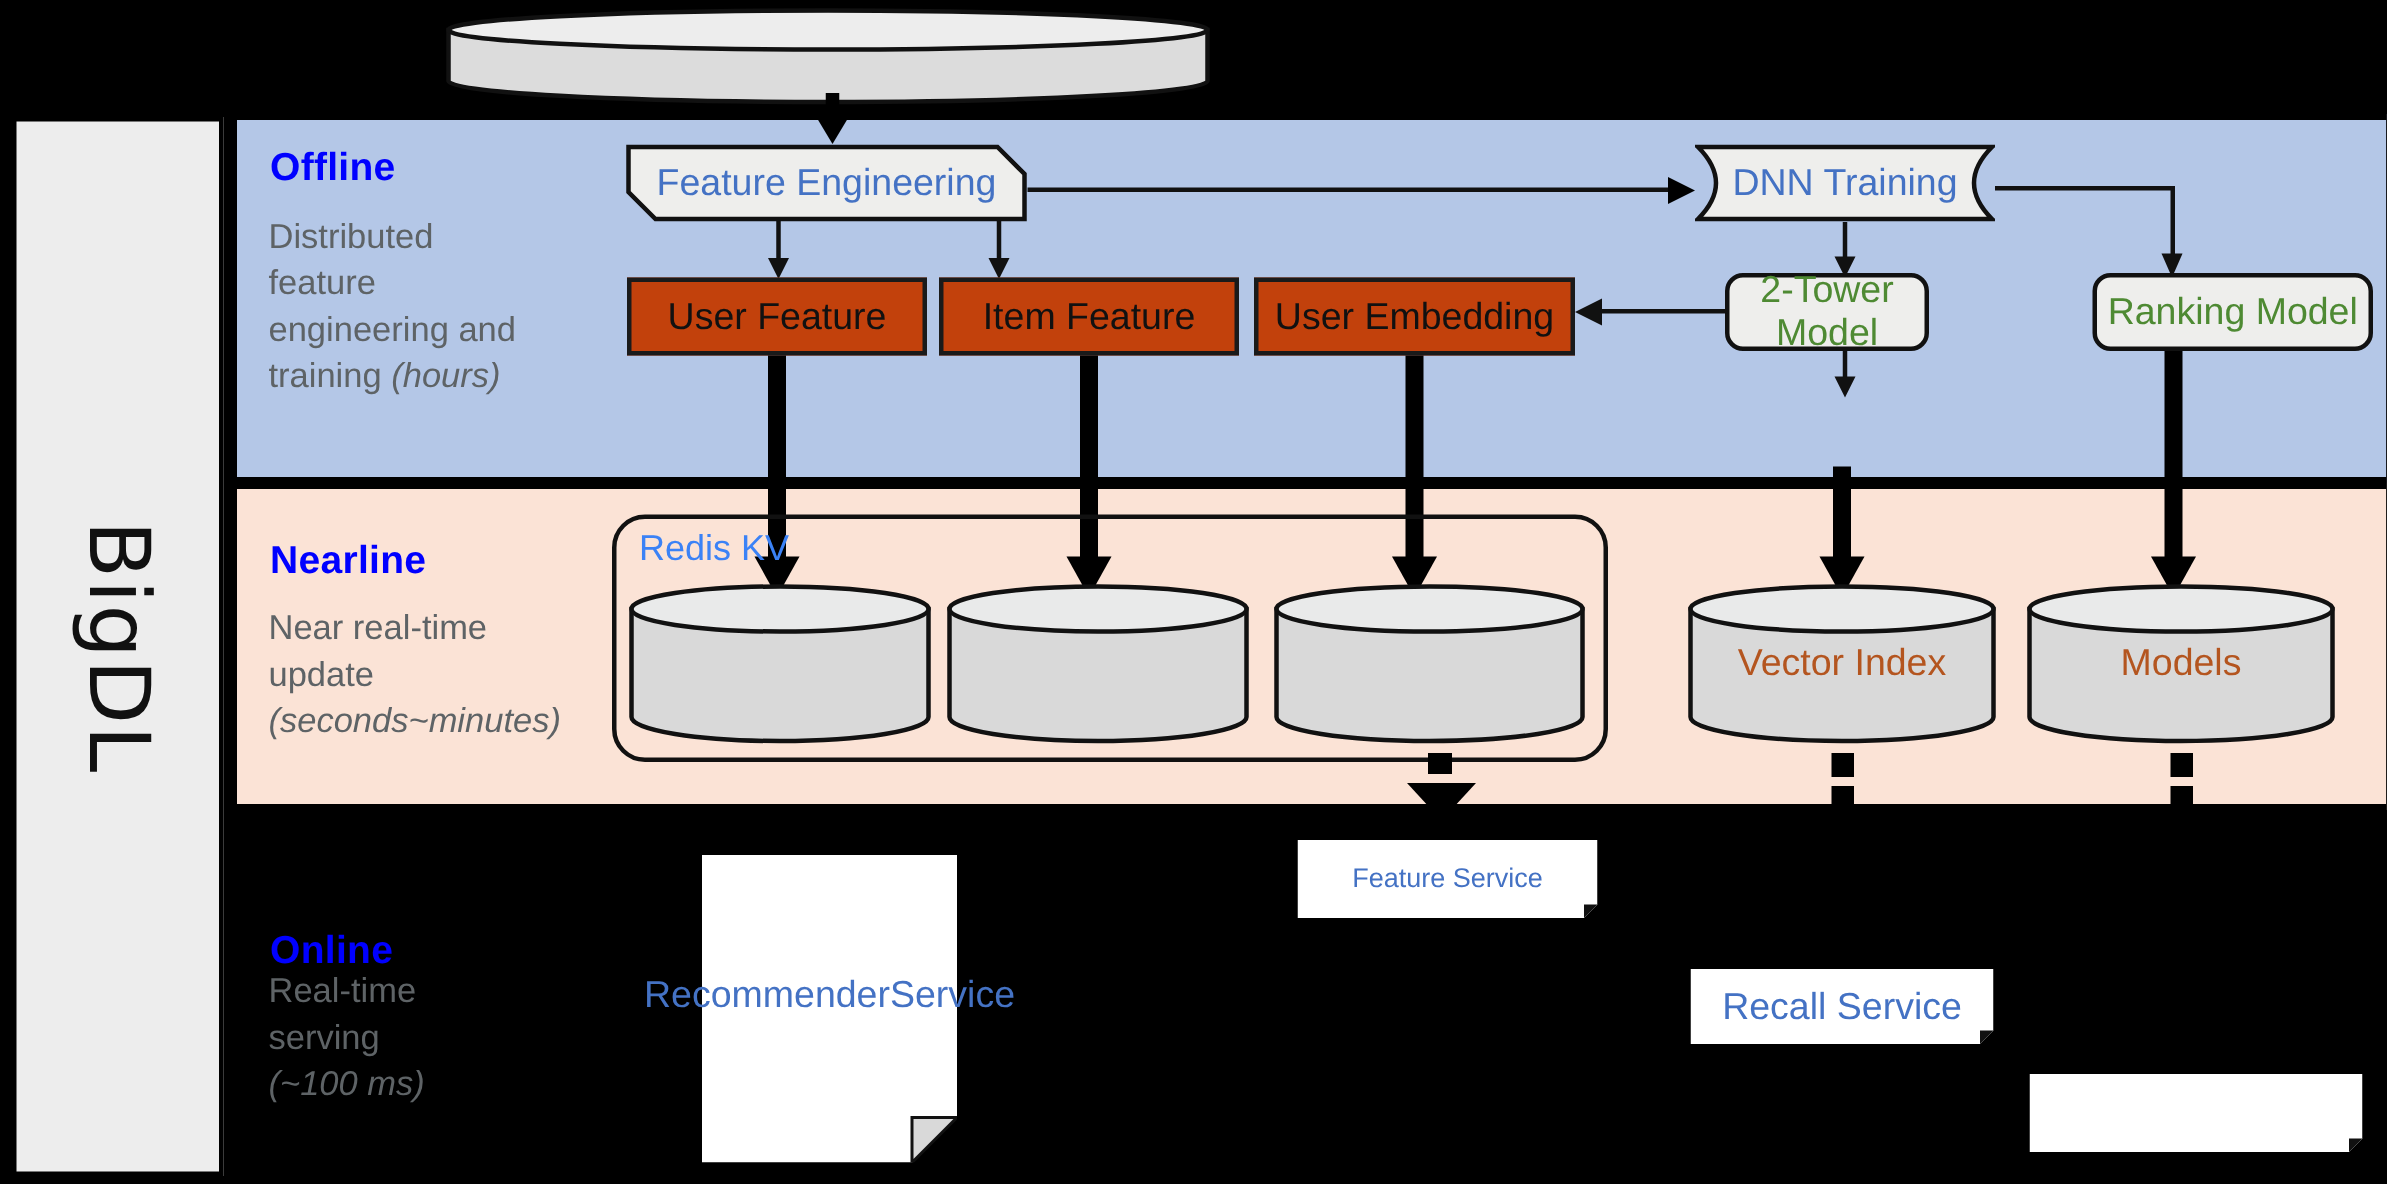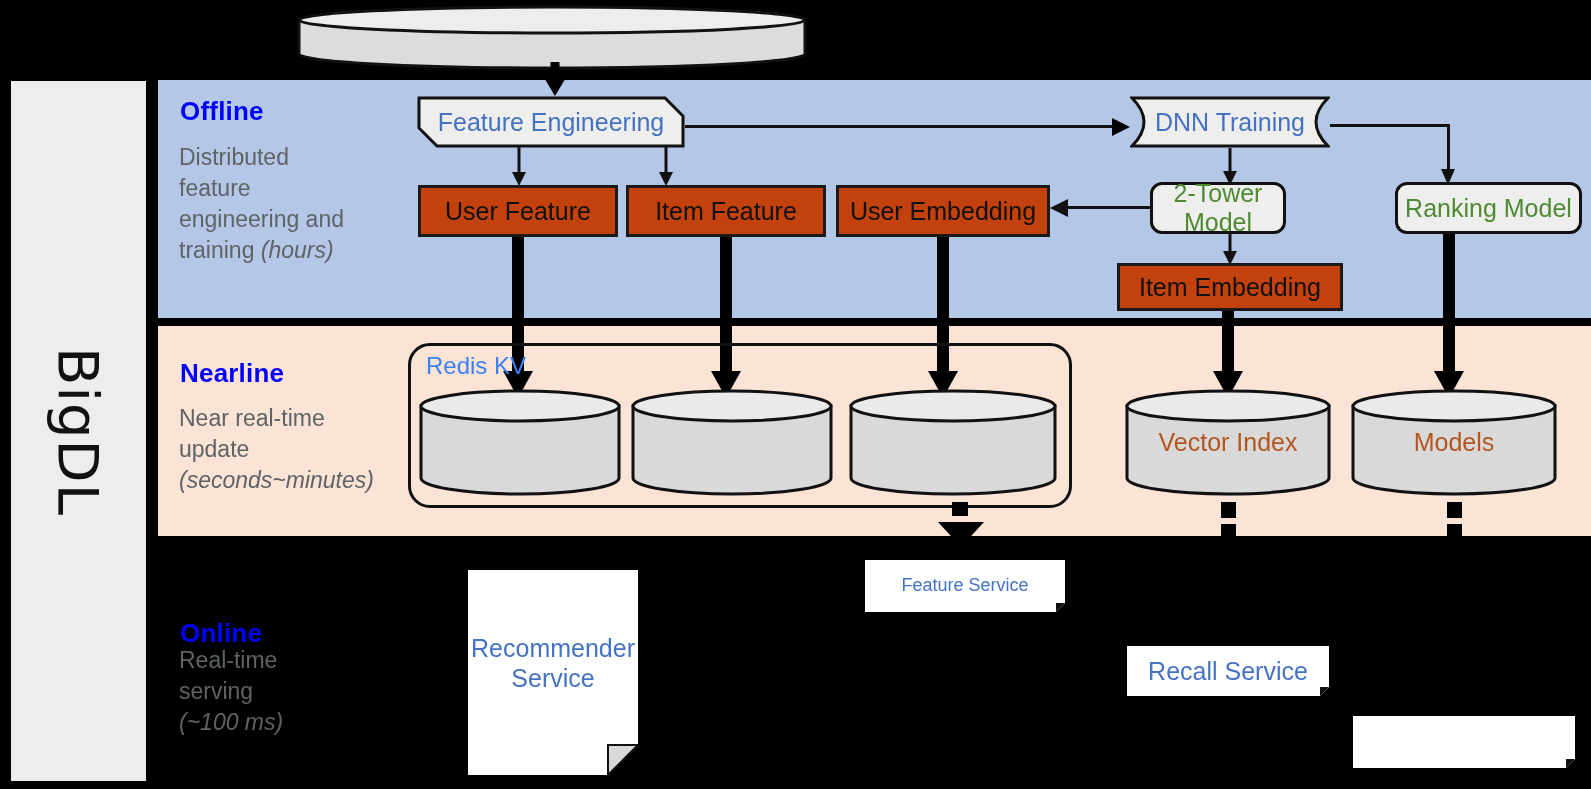--- a/index.html
+++ b/index.html
@@ -170,23 +170,20 @@
       </svg>
   </div>
 
   <div class="svgwrap" style="left:1219px;top:234px;">
     <svg width="22" height="32" viewBox="0 0 22 32">
       <path d="M11,0 L11,20" stroke="#111" stroke-width="3" fill="none"></path>
       <path d="M11,31 L4,17 L18,17 Z" fill="#111"></path>
     </svg>
   </div>
 
-  <div class="node gray-box" style="left:1117px;top:263px;width:226px;height:48px;">
-    <span>Item Embedding</span>
-  </div>
 
   <div class="thick" style="position:absolute;left:512px;top:237px;width:12px;height:148px;"></div>
   <div class="svgwrap" style="left:500px;top:365px;">
     <svg width="36" height="34" viewBox="0 0 36 34">
         <path d="M18,33 L3,6 L33,6 Z" fill="#000"></path>
       </svg>
   </div>
 
   <div class="thick" style="position:absolute;left:720px;top:237px;width:12px;height:148px;"></div>
   <div class="svgwrap" style="left:708px;top:365px;">
@@ -266,21 +263,21 @@
 
   <div class="thick" style="position:absolute;left:1447px;top:502px;width:15px;height:16px;"></div>
   <div class="thick" style="position:absolute;left:1447px;top:524px;width:15px;height:16px;"></div>
 
   <div class="svgwrap" style="left:468px;top:570px;">
     <svg width="170" height="205" viewBox="0 0 170 205">
       <path d="M0,0 L170,0 L170,175 L140,205 L0,205 Z" fill="#FFFFFF"></path>
       <path d="M170,175 L140,205 L140,175 Z" fill="#D9D9D9" stroke="#111" stroke-width="2"></path>
     </svg>
   </div>
-  <div class="svglabel" style="left:468px;top:628px;width:170px;height:70px;font-size:25px;color:#4472C4;flex-direction:column;">
+  <div class="svglabel" style="left:468px;top:628px;width:170px;height:70px;font-size:25px;color:#4472C4;">
     <span>Recommender</span>
     <span>Service</span>
   </div>
 
   <div class="svgwrap" style="left:865px;top:560px;">
     <svg width="200" height="52" viewBox="0 0 200 52">
       <path d="M0,0 L200,0 L200,43 L191,52 L0,52 Z" fill="#FFFFFF"></path>
       <path d="M200,43 L191,52 L191,43 Z" fill="#111"></path>
     </svg>
   </div>

